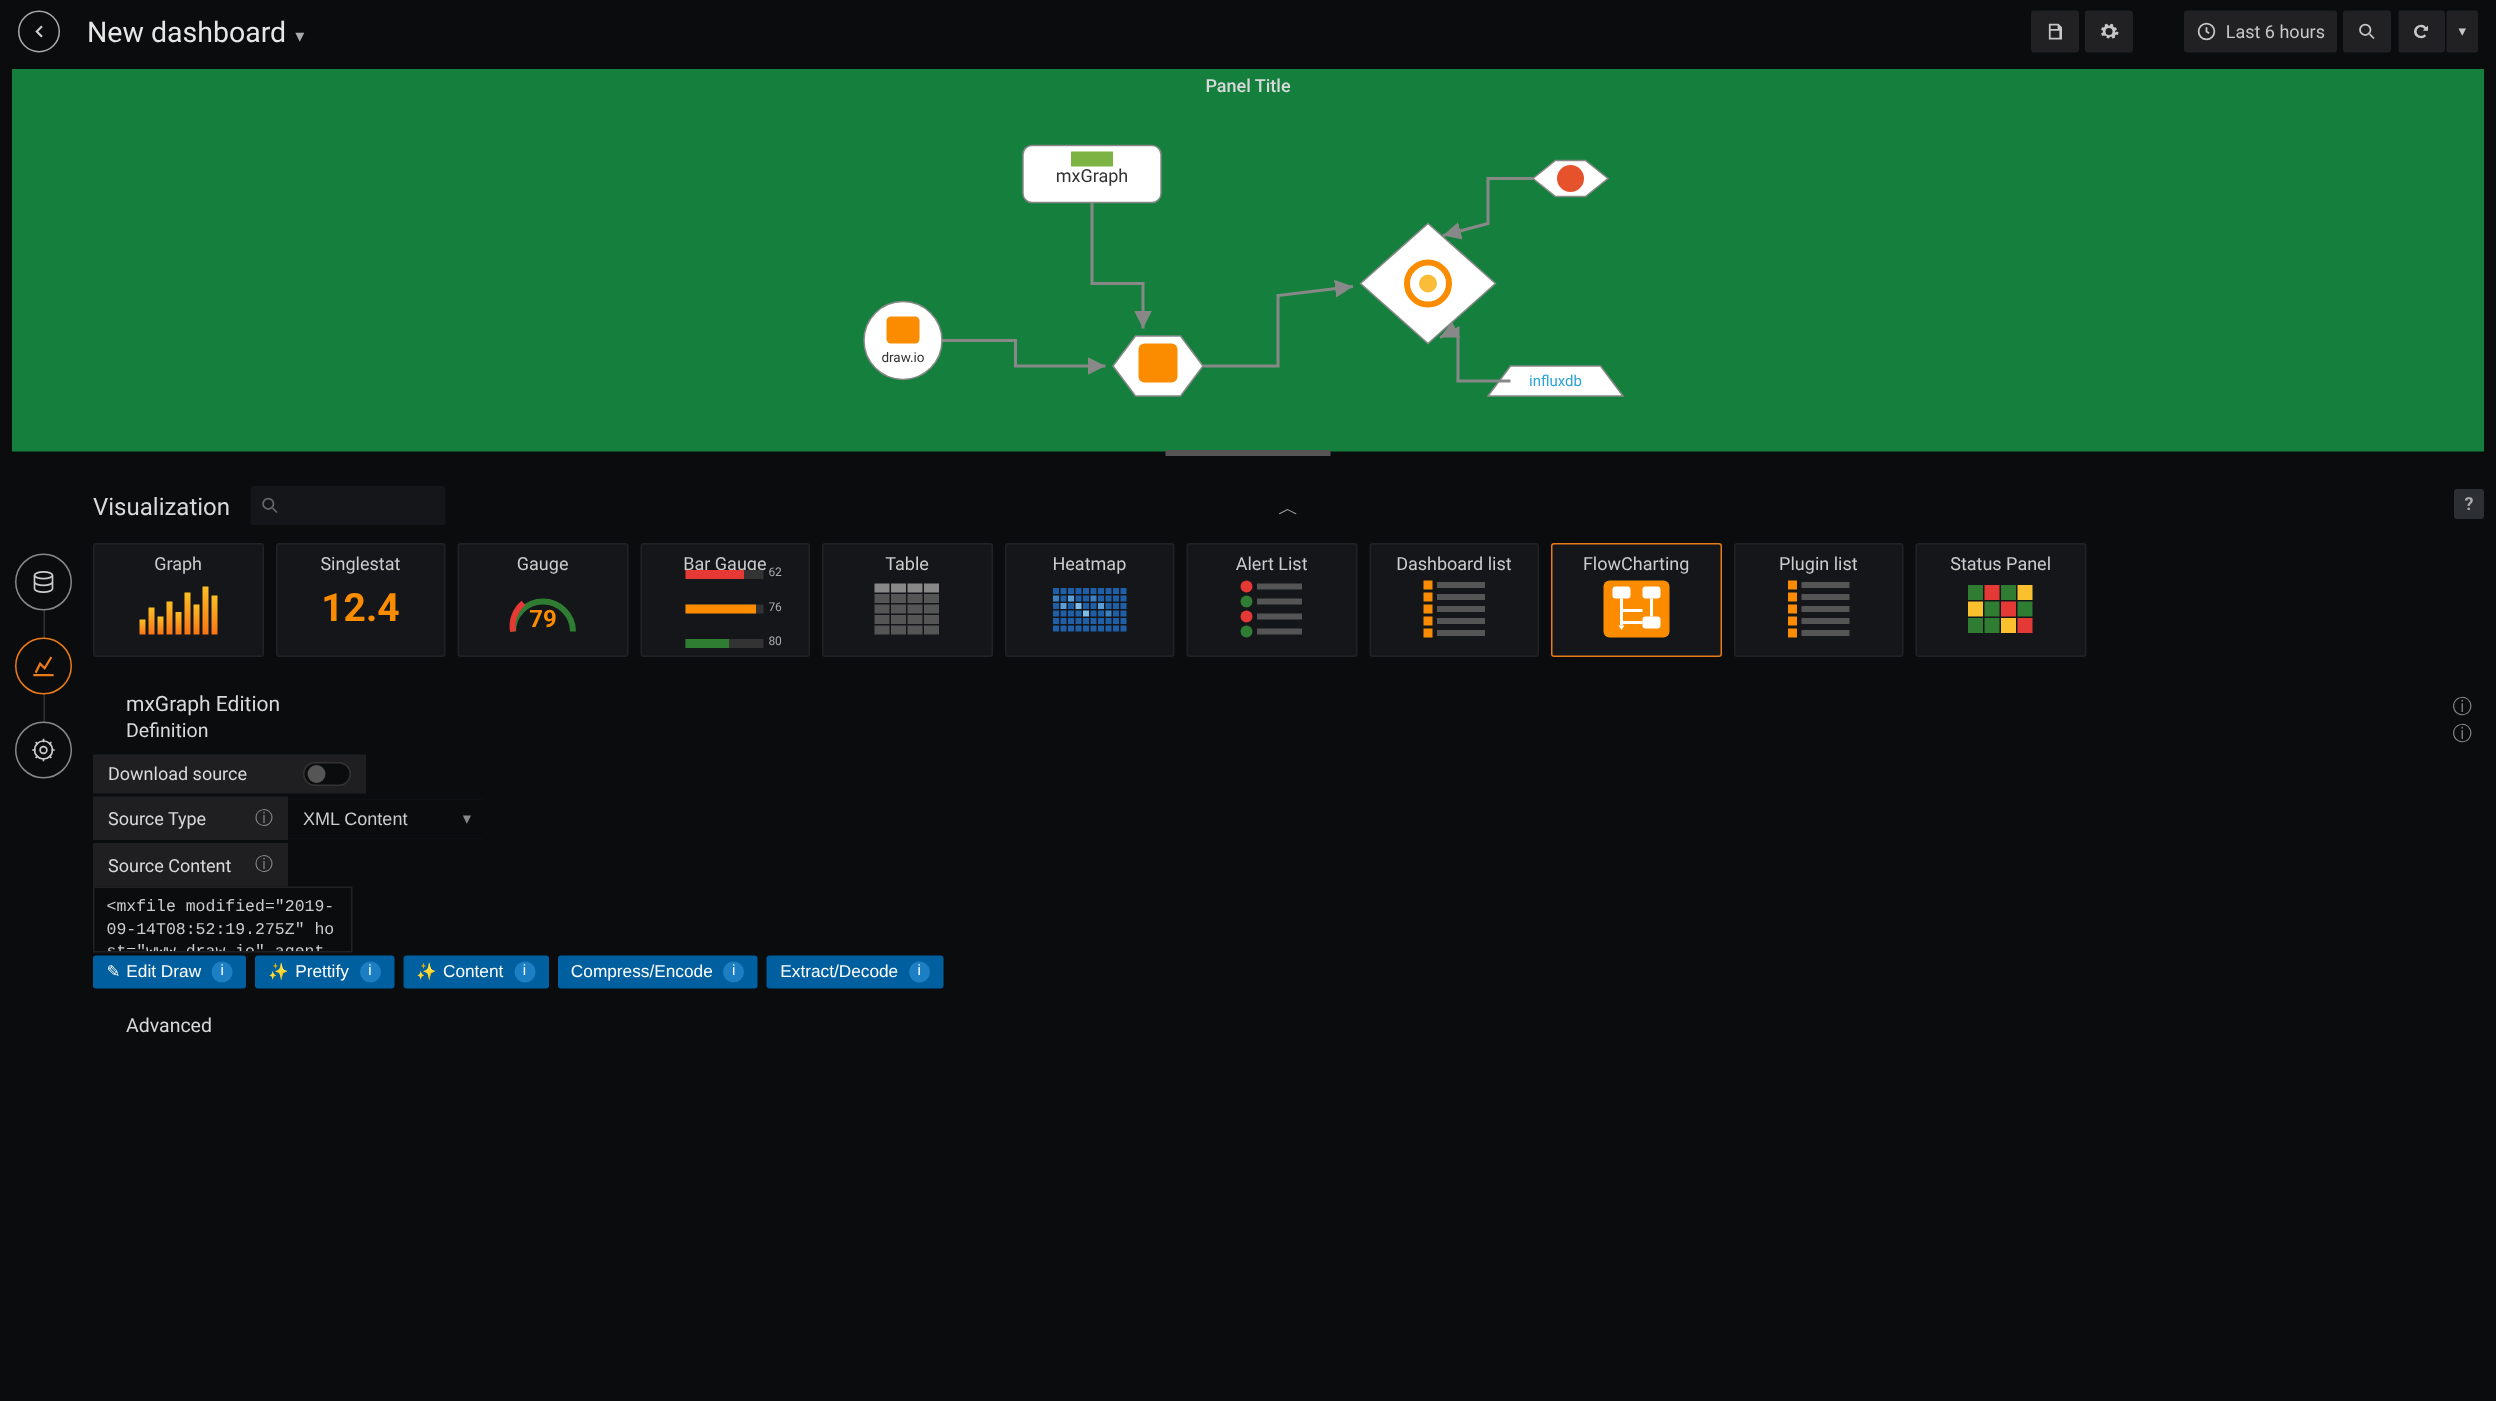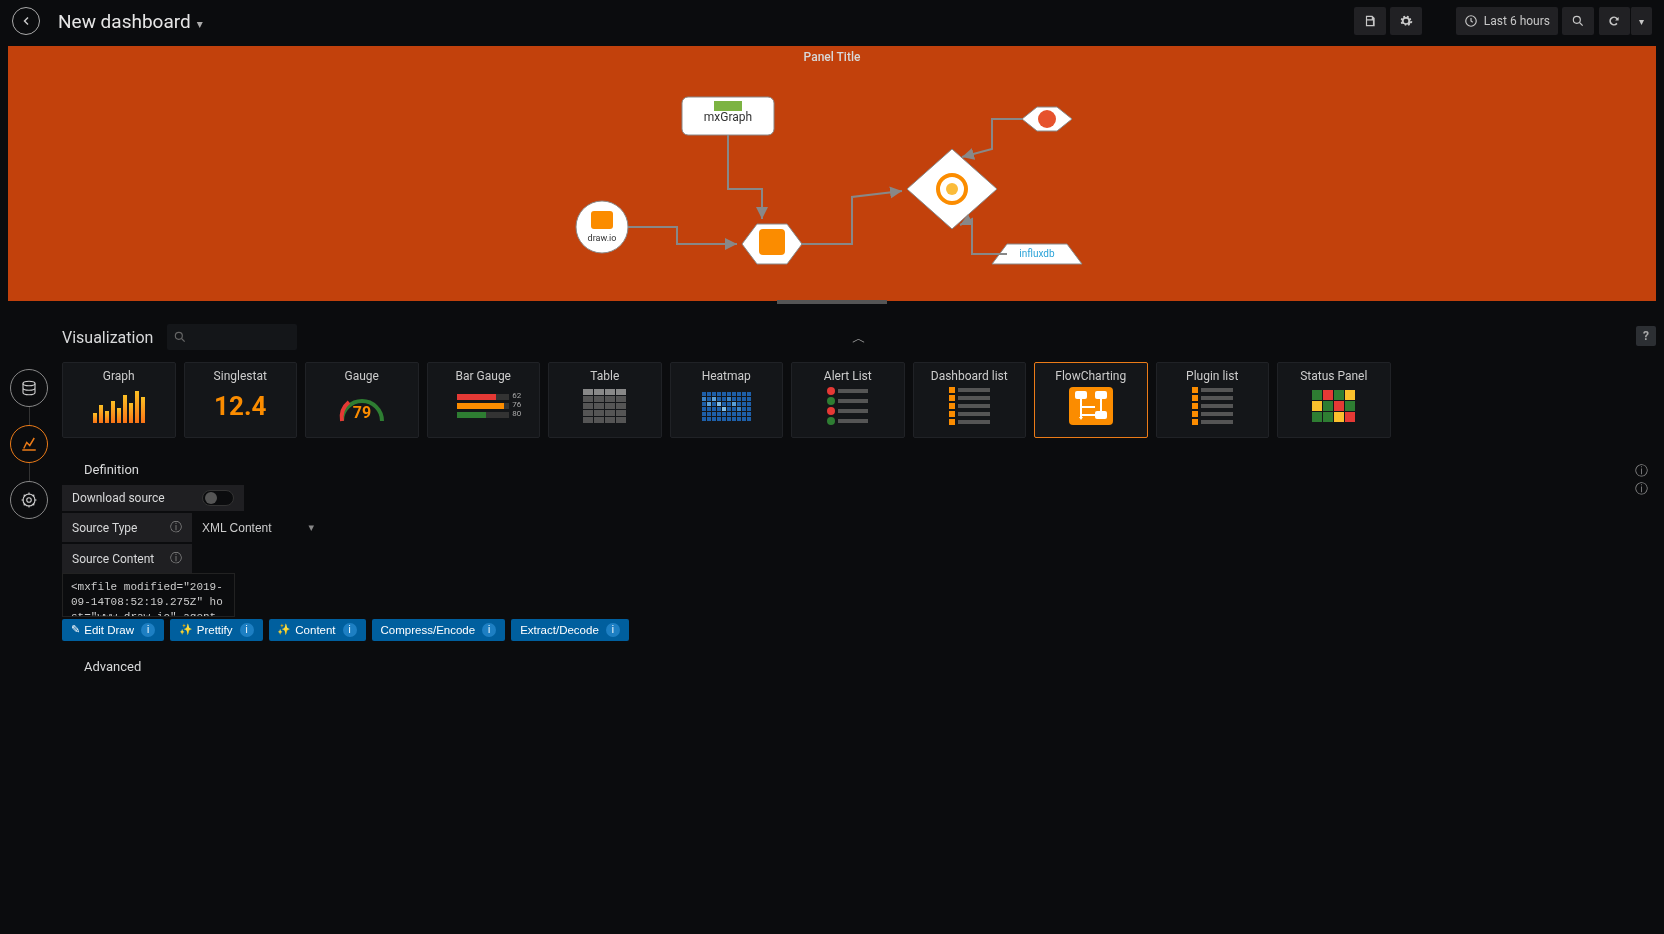--- a/index.html
+++ b/index.html
@@ -50,21 +50,21 @@
 }
 .topbar-btn svg { width: 14px; height: 14px; fill: #c7c7c7; }
 .topbar-btn.timer span { margin-left: 6px; }
 .cycle-group { display:flex; margin-left:4px;}
 .cycle-group .topbar-btn { margin-left:0; border-left:1px solid #0b0c0e;}
 .topbar-gap { width:30px; }
 
 
 .panel-preview {
   margin: 4px 8px 0 8px;
-  background: #c2410c;
+  background: #15803d;
   height: 255px;
   position: relative;
 }
 .panel-title {
   text-align: center;
   padding-top: 4px;
   font-size: 12px;
   font-weight: 500;
   color: #d8d9da;
 }
@@ -198,21 +198,21 @@
 }
 .act-btn .i-badge { background:#1d7fc3; width:14px; height:14px; border-radius:50%; display:inline-flex; align-items:center; justify-content:center; font-size:10px; margin-left:3px;}
 .act-btn .pre-ico { font-size:11px; }
 
 .advanced-label { margin:18px 0 0 22px; font-size:13px; color:#d8d9da; }
 
 
 .bars-mini { display:flex; align-items:flex-end; gap:2px; height:34px; }
 .bars-mini div { width:4px; background:linear-gradient(180deg,#fbbf24,#f97316); }
 .singlestat { color:#fb8c00; font-size:26px; font-weight:bold; }
-.bargauge { display:flex; flex-direction:column; gap:3px; width:52px; }
+.bargauge { display:flex; flex-direction:column; gap:17px; width:52px; }
 .bargauge .row { height:6px; background:#333; position:relative; }
 .bargauge .row span { position:absolute; right:-12px; top:-3px; font-size:8px; color:#aaa;}
 .table-mini { display:grid; grid-template-columns:repeat(4,10px); grid-template-rows:repeat(5,6px); gap:1px;}
 .table-mini div { background:#555; }
 .table-mini div.h { background:#888; }
 .text-T { font-family:Georgia,serif; font-size:34px; color:#c99b3a; }
 .heatmap-mini { display:grid; grid-template-columns:repeat(10,4px); grid-auto-rows:4px; gap:1px; }
 .heatmap-mini div { background:#1e5fa8; }
 .alert-mini { display:flex; flex-direction:column; gap:2px; }
 .alert-mini .r { display:flex; align-items:center; gap:3px; }
@@ -604,20 +604,21 @@
             <div style="background:#fbc02d"></div>
             <div style="background:#e53935"></div>
       </div>
         </div>
     </div>
   </div>
 
   <div class="options-block">
     <span class="info-dot" style="top:0">ⓘ</span>
     <span class="info-dot" style="top:18px">ⓘ</span>
+    <div class="opt-heading">mxGraph Edition</div>
     <div class="opt-sub">Definition</div>
 
     <div class="opt-row">
       <div class="opt-label">
           <span>Download source</span>
         </div>
       <div class="opt-control toggle-wrap">
           <div class="toggle"></div>
         </div>
     </div>

